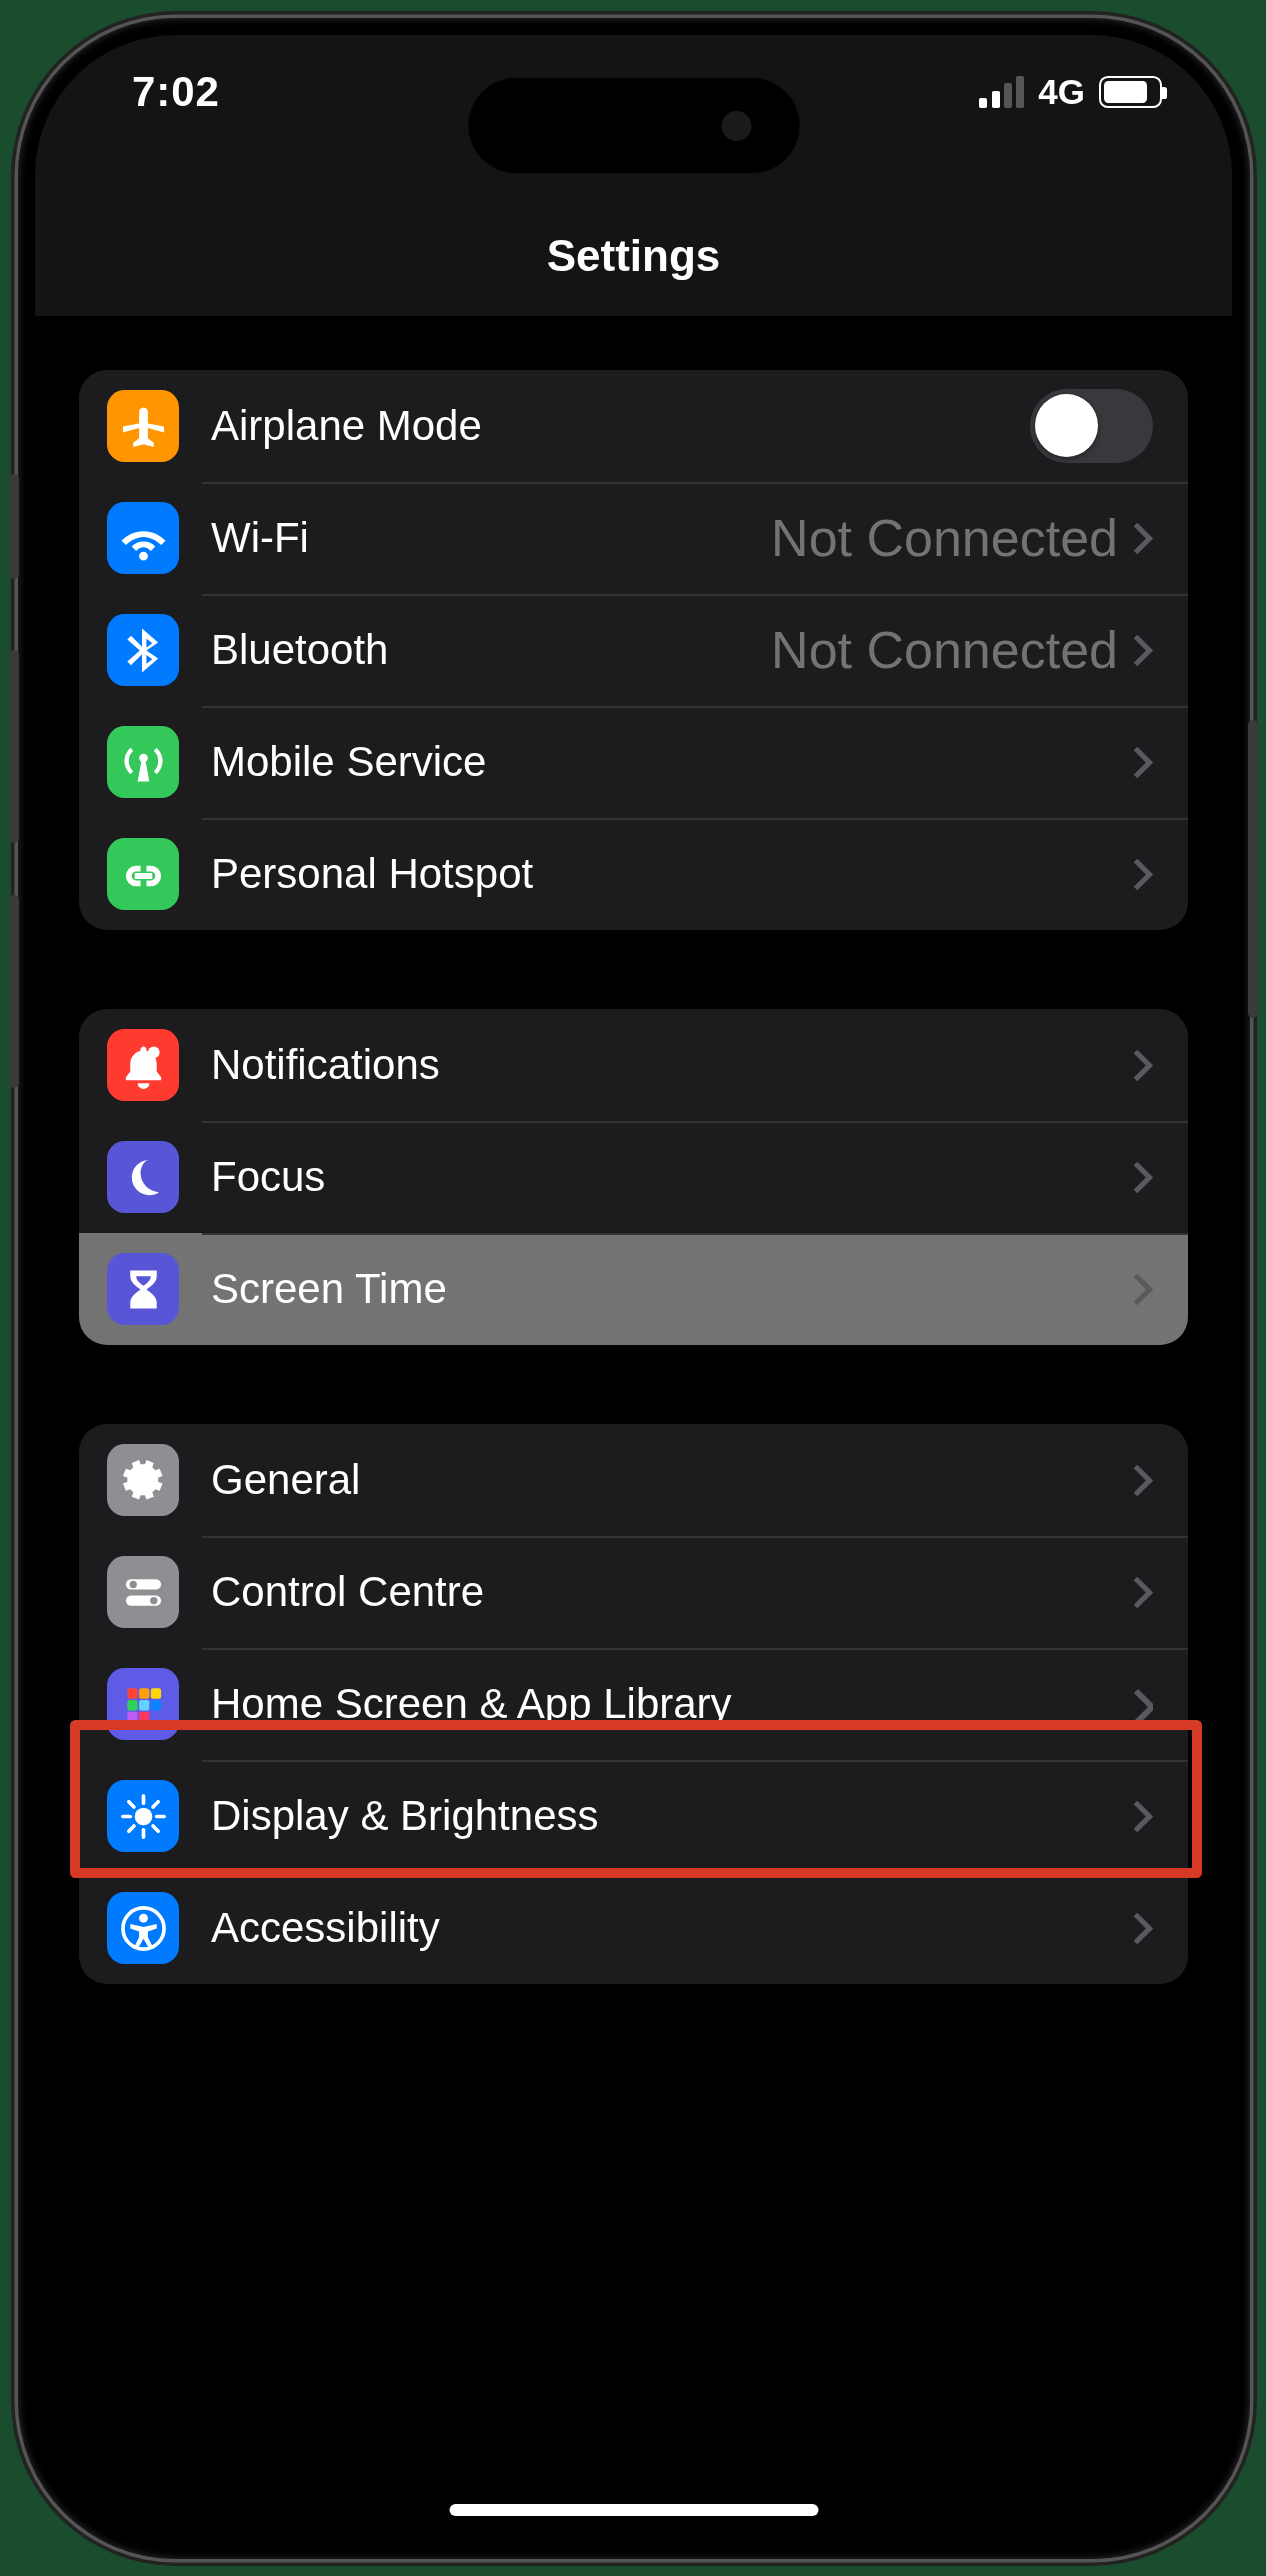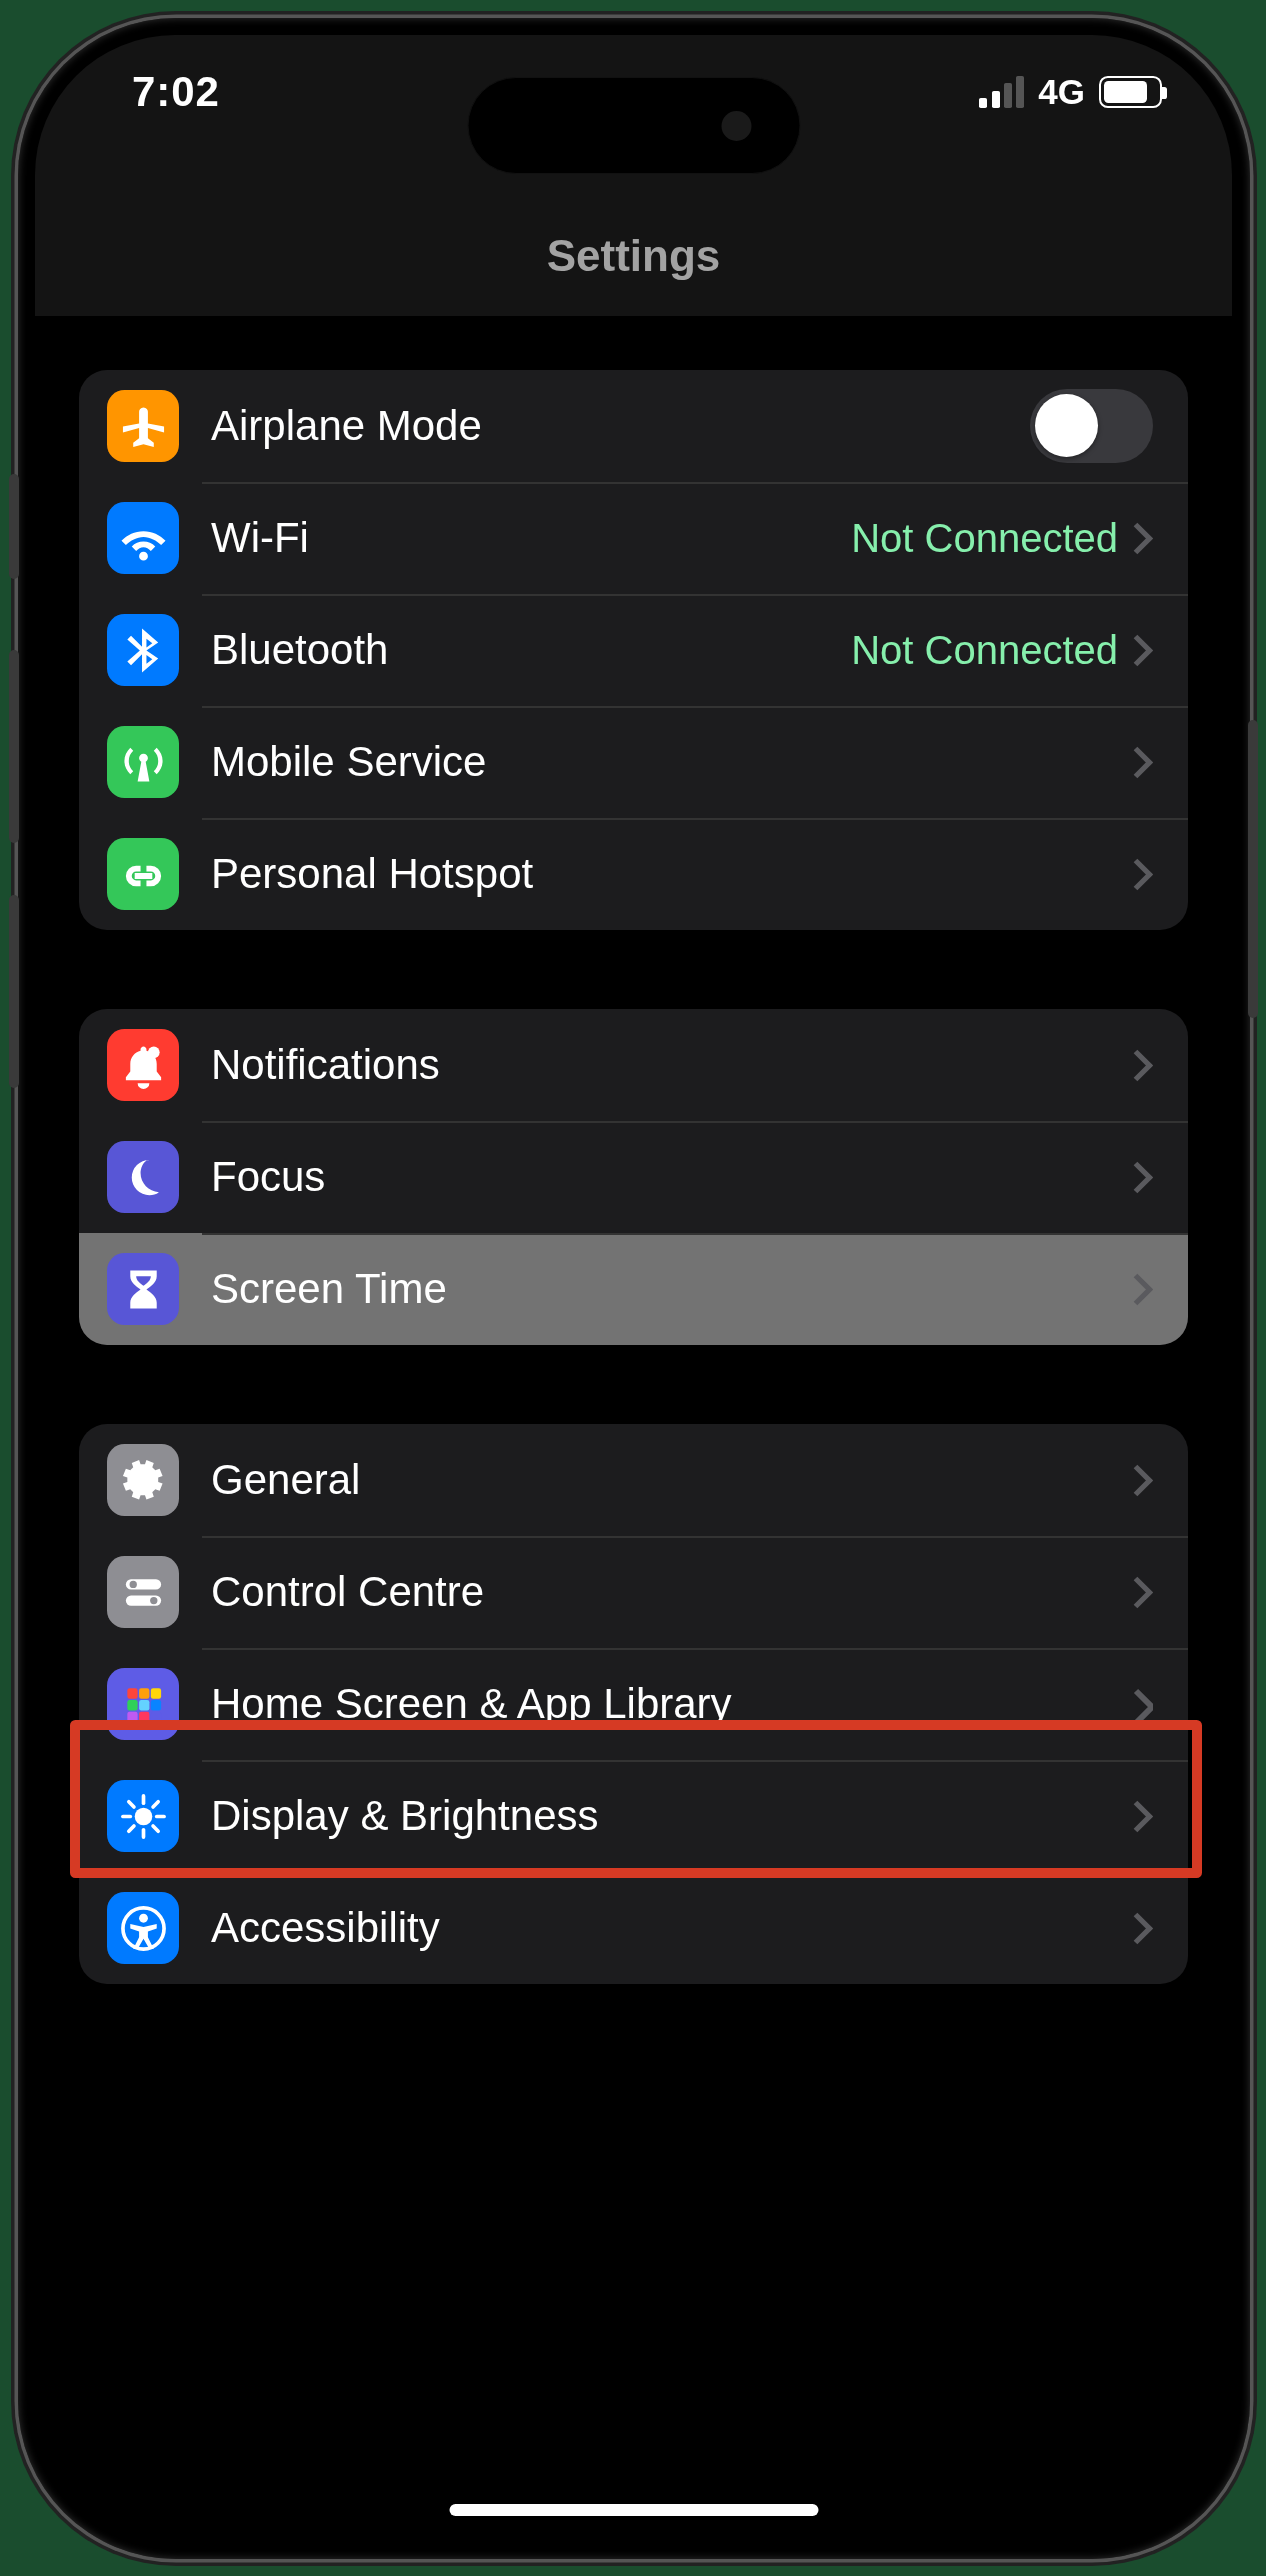--- a/index.html
+++ b/index.html
@@ -100,21 +100,21 @@
     position: absolute;
     top: 0; left: 0; right: 0;
     height: 281px;
     background: #141414;
     display: flex;
     align-items: flex-end;
     justify-content: center;
     padding-bottom: 35px;
     z-index: 30;
   }
-  .nav-title { color: #a3a3a3; font-size: 44px; font-weight: 600; }
+  .nav-title { color: #ffffff; font-size: 44px; font-weight: 600; }
 
   
   .content {
     position: absolute;
     top: 281px; left: 0; right: 0; bottom: 0;
     overflow: hidden;
     padding: 54px 44px 0 44px;
   }
   .group {
     background: #1c1c1e;
@@ -138,21 +138,21 @@
   }
   .icon-box {
     width: 72px; height: 72px;
     border-radius: 17.5px;
     display:flex; align-items:center; justify-content:center;
     flex-shrink:0;
     margin-right: 32px;
   }
   .icon-box svg { width: 47px; height: 47px; fill: #fff; }
   .row-label { color:#fff; font-size: 42px; flex:1; font-weight:400; white-space:nowrap; overflow:hidden; text-overflow:ellipsis; }
-  .row-detail { color:#86efac; font-size: 40px; margin-right: 14px; }
+  .row-detail { color:#737373; font-size: 52px; margin-right: 14px; }
   .chevron {
     width: 21px; height: 35px; flex-shrink:0;
   }
   .chevron svg { width:100%; height:100%; stroke:#5a5a5e; stroke-width:6; fill:none; }
 
   
   .toggle {
     width: 123px; height: 74px;
     background:#39393d; border-radius:37px;
     position:relative; flex-shrink:0;

